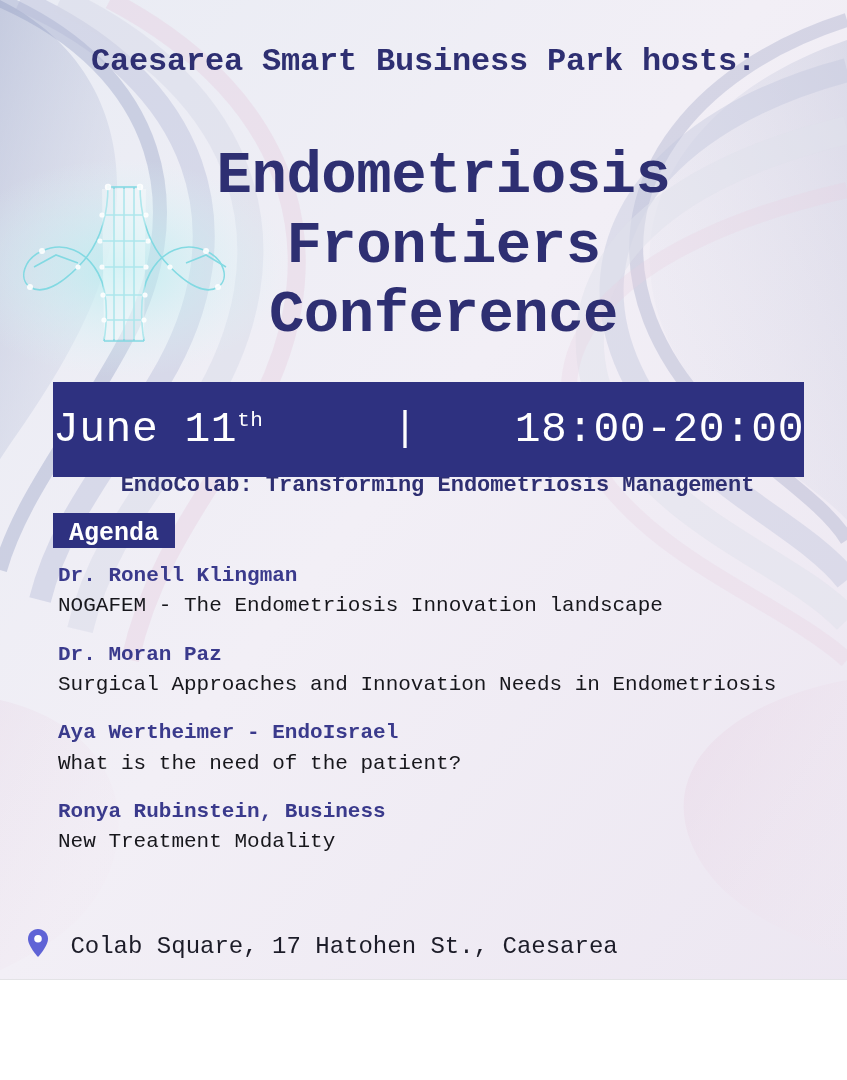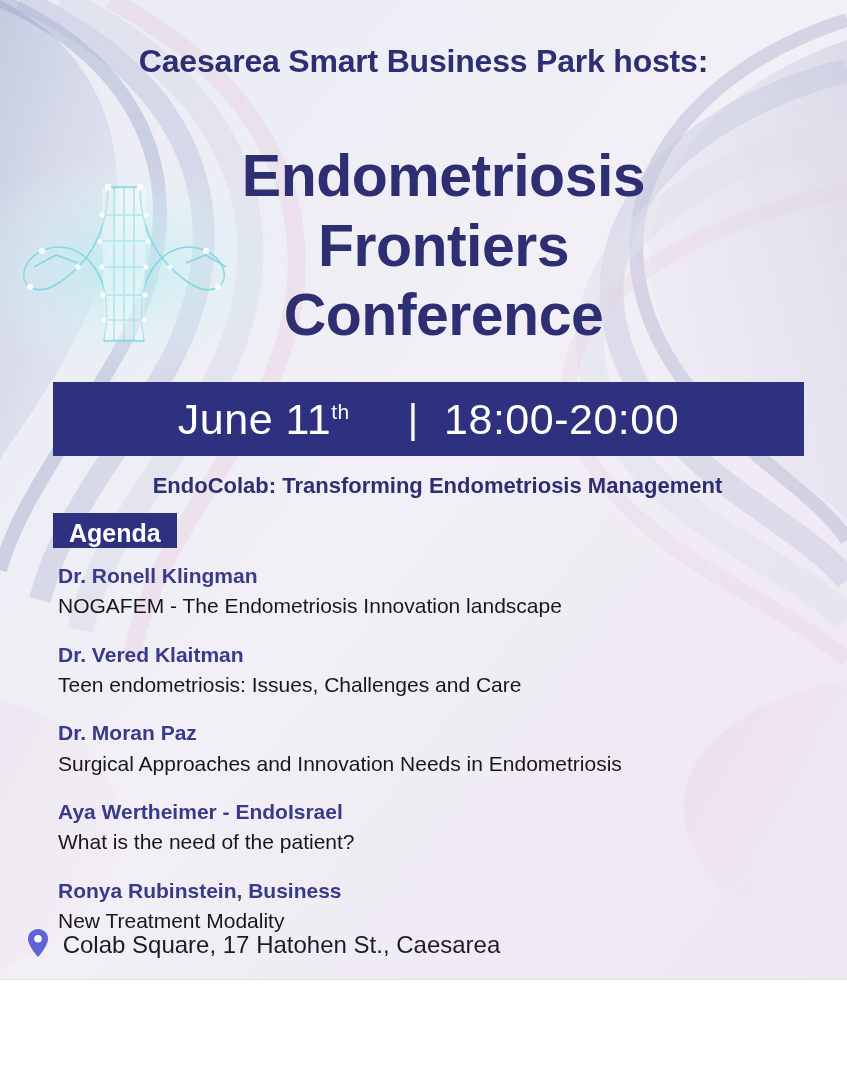--- a/index.html
+++ b/index.html
@@ -12,20 +12,21 @@
     font-family: "Liberation Sans", sans-serif;
     background: #ffffff;
     overflow: hidden;
   }
   .poster {
     position: relative;
     width: 847px;
     height: 1080px;
     overflow: hidden;
     background: linear-gradient(160deg, #eef0f6 0%, #f3f1f7 35%, #f6f2f7 60%, #efe9f3 100%);
+    font-family: Liberation Mono, monospace;
   }
 
   
   .bg-layer { position:absolute; inset:0; overflow:hidden; }
   .bg-layer svg { position:absolute; }
 
   .footer-band {
     position: absolute;
     left: 0; right: 0; bottom: 0;
     height: 100px;
@@ -61,25 +62,25 @@
     font-size: 59px;
     font-weight: bold;
     line-height: 1.18;
     letter-spacing: -0.5px;
     padding-left: 40px;
   }
 
   .datebar {
     position: absolute;
     left: 53px; top: 382px;
-    width: 751px; height: 74px;
+    width: 751px; height: 95px;
     background: #2e3180;
     display: flex;
     align-items: center;
-    justify-content: center;
+    justify-content: space-between;
     z-index: 6;
   }
   .datebar .date {
     color: #ffffff;
     font-size: 43px;
     font-weight: normal;
     letter-spacing: 0.5px;
   }
   .datebar .date sup {
     font-size: 21px;
@@ -320,24 +321,20 @@
     <div class="subtitle">EndoColab: Transforming Endometriosis Management</div>
 
     <div class="agenda-tag">Agenda</div>
 
     <div class="agenda-list">
       <div class="agenda-item">
         <div class="speaker">Dr. Ronell Klingman</div>
         <div class="topic">NOGAFEM - The Endometriosis Innovation landscape</div>
       </div>
       <div class="agenda-item">
-        <div class="speaker">Dr. Vered Klaitman</div>
-        <div class="topic">Teen endometriosis: Issues, Challenges and Care</div>
-      </div>
-      <div class="agenda-item">
         <div class="speaker">Dr. Moran Paz</div>
         <div class="topic">Surgical Approaches and Innovation Needs in Endometriosis</div>
       </div>
       <div class="agenda-item">
         <div class="speaker">Aya Wertheimer - EndoIsrael</div>
         <div class="topic">What is the need of the patient?</div>
       </div>
       <div class="agenda-item">
         <div class="speaker">Ronya Rubinstein, Business</div>
         <div class="topic">New Treatment Modality</div>

